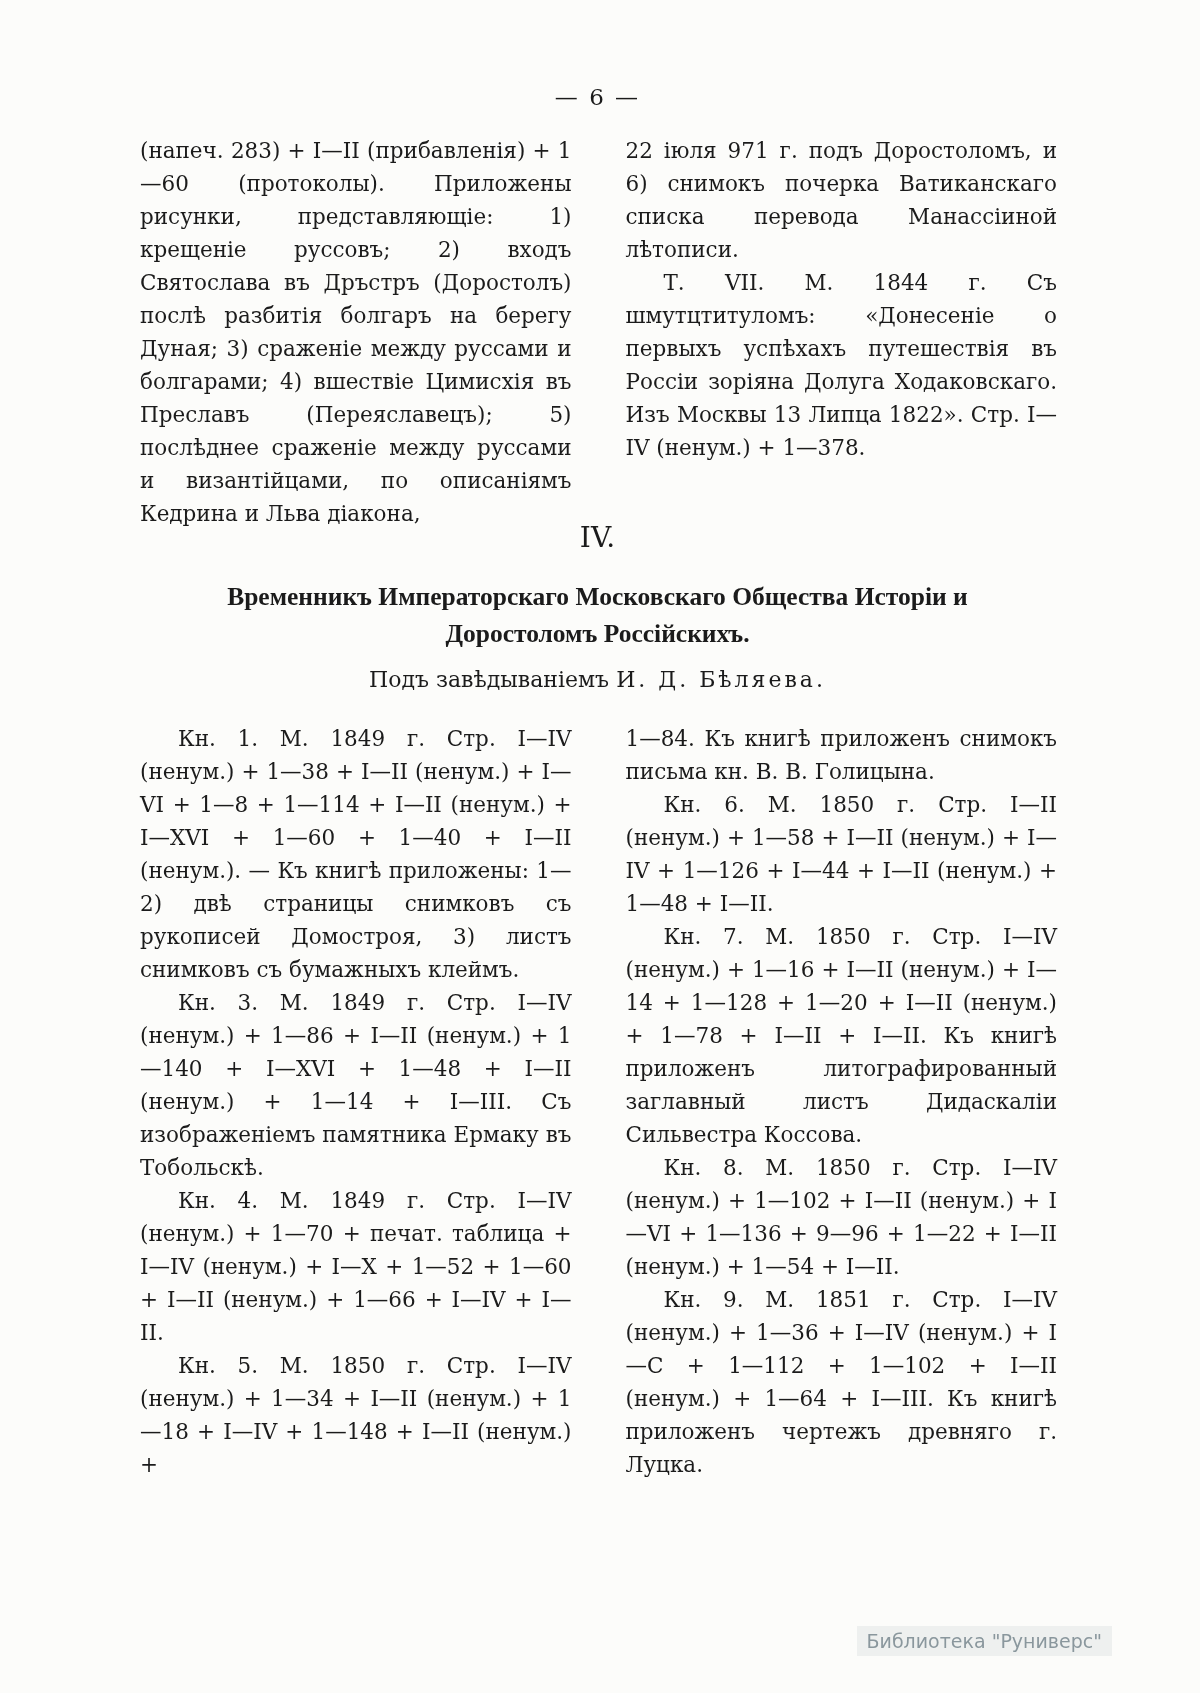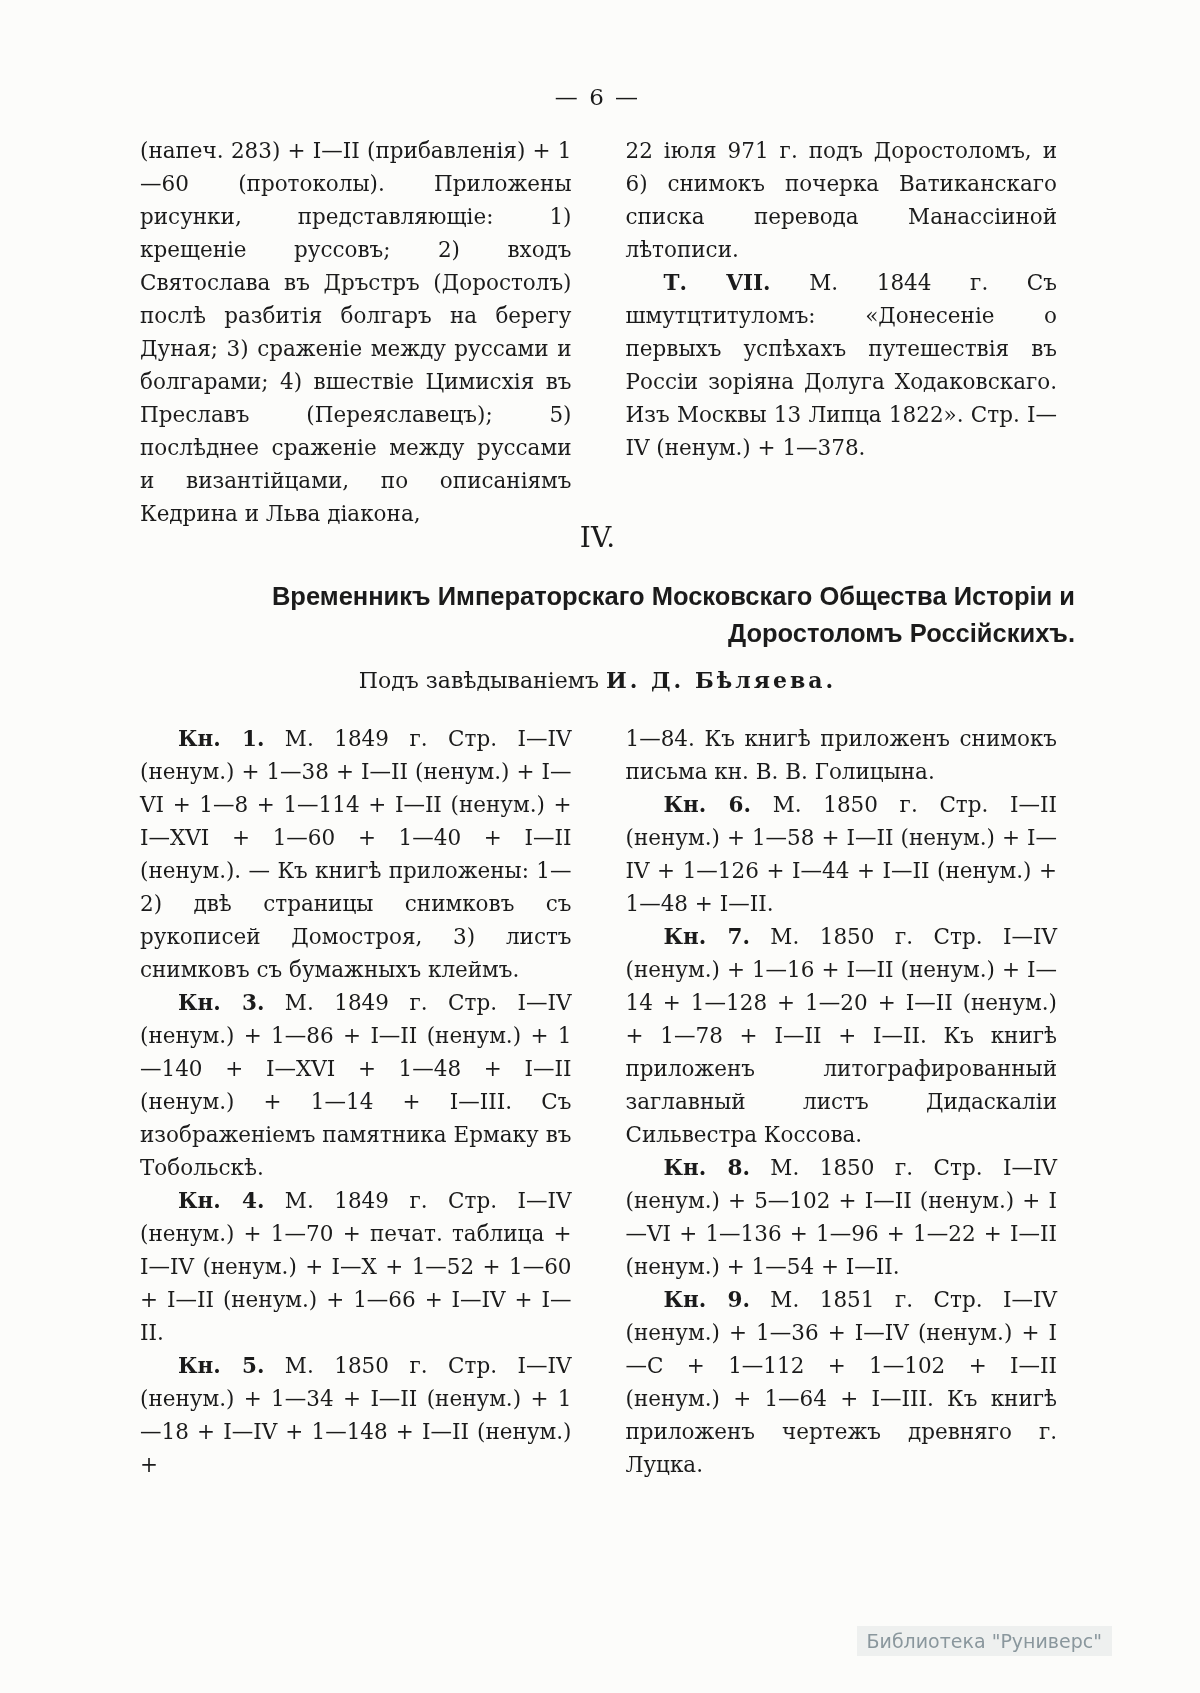--- a/index.html
+++ b/index.html
@@ -32,51 +32,51 @@
   .top-columns { top: 134px; }
   .book-columns { top: 722px; }
   .col {
     width: 438px;
     font-size: 21.5px;
     line-height: 33px;
     text-align: justify;
   }
   .col p { margin: 0; text-indent: 38px; }
   .col p.no-indent { text-indent: 0; }
-  .col p b { font-weight: bold; }
+  .col p b { font-weight: normal; }
   .section-numeral {
     position: absolute;
     top: 514px;
     left: 140px;
     width: 915px;
     text-align: center;
     font-size: 28px;
     margin-top: 7px;
   }
   .section-title {
     position: absolute;
     top: 578px;
     left: 120px;
     width: 955px;
-    text-align: right;
-    font-family: Liberation Sans, sans-serif;
+    text-align: center;
+    font-family: Liberation Serif, serif;
     font-weight: bold;
     font-size: 25.5px;
     line-height: 37px;
   }
   .section-title span { display: block; }
   .section-subtitle {
     position: absolute;
     top: 667px;
     left: 140px;
     width: 915px;
     text-align: center;
     font-size: 22px;
   }
-  .section-subtitle .spaced { letter-spacing: 3px; font-weight: bold; }
+  .section-subtitle .spaced { letter-spacing: 3px; }
   .watermark {
     position: absolute;
     top: 1626px;
     right: 88px;
     background: #eef0ef;
     padding: 4px 10px;
     font-family: "DejaVu Sans", "Liberation Sans", sans-serif;
     font-size: 19px;
     color: #8a979d;
   }
@@ -113,20 +113,20 @@
     <div class="col">
       <p><b>Кн. 1.</b><span> М. 1849 г. Стр. I—IV (ненум.) + 1—38 + I—II (ненум.) + I—VI + 1—8 + 1—114 + I—II (ненум.) + I—XVI + 1—60 + 1—40 + I—II (ненум.). — Къ книгѣ приложены: 1—2) двѣ страницы снимковъ съ рукописей Домостроя, 3) листъ снимковъ съ бумажныхъ клеймъ.</span></p>
       <p><b>Кн. 3.</b><span> М. 1849 г. Стр. I—IV (ненум.) + 1—86 + I—II (ненум.) + 1—140 + I—XVI + 1—48 + I—II (ненум.) + 1—14 + I—III. Съ изображеніемъ памятника Ермаку въ Тобольскѣ.</span></p>
       <p><b>Кн. 4.</b><span> М. 1849 г. Стр. I—IV (ненум.) + 1—70 + печат. таблица + I—IV (ненум.) + I—X + 1—52 + 1—60 + I—II (ненум.) + 1—66 + I—IV + I—II.</span></p>
       <p><b>Кн. 5.</b><span> М. 1850 г. Стр. I—IV (ненум.) + 1—34 + I—II (ненум.) + 1—18 + I—IV + 1—148 + I—II (ненум.) +</span></p>
     </div>
     <div class="col">
       <p class="no-indent"><b></b><span>1—84. Къ книгѣ приложенъ снимокъ письма кн. В. В. Голицына.</span></p>
       <p><b>Кн. 6.</b><span> М. 1850 г. Стр. I—II (ненум.) + 1—58 + I—II (ненум.) + I—IV + 1—126 + I—44 + I—II (ненум.) + 1—48 + I—II.</span></p>
       <p><b>Кн. 7.</b><span> М. 1850 г. Стр. I—IV (ненум.) + 1—16 + I—II (ненум.) + I—14 + 1—128 + 1—20 + I—II (ненум.) + 1—78 + I—II + I—II. Къ книгѣ приложенъ литографированный заглавный листъ Дидаскаліи Сильвестра Коссова.</span></p>
-      <p><b>Кн. 8.</b><span> М. 1850 г. Стр. I—IV (ненум.) + 5—102 + I—II (ненум.) + I—VI + 1—136 + 1—96 + 1—22 + I—II (ненум.) + 1—54 + I—II.</span></p>
+      <p><b>Кн. 8.</b><span> М. 1850 г. Стр. I—IV (ненум.) + 1—102 + I—II (ненум.) + I—VI + 1—136 + 9—96 + 1—22 + I—II (ненум.) + 1—54 + I—II.</span></p>
       <p><b>Кн. 9.</b><span> М. 1851 г. Стр. I—IV (ненум.) + 1—36 + I—IV (ненум.) + I—С + 1—112 + 1—102 + I—II (ненум.) + 1—64 + I—III. Къ книгѣ приложенъ чертежъ древняго г. Луцка.</span></p>
     </div>
   </div>
 
   <div class="watermark">Библиотека "Руниверс"</div>
 
 </div>
 
 </body></html>

